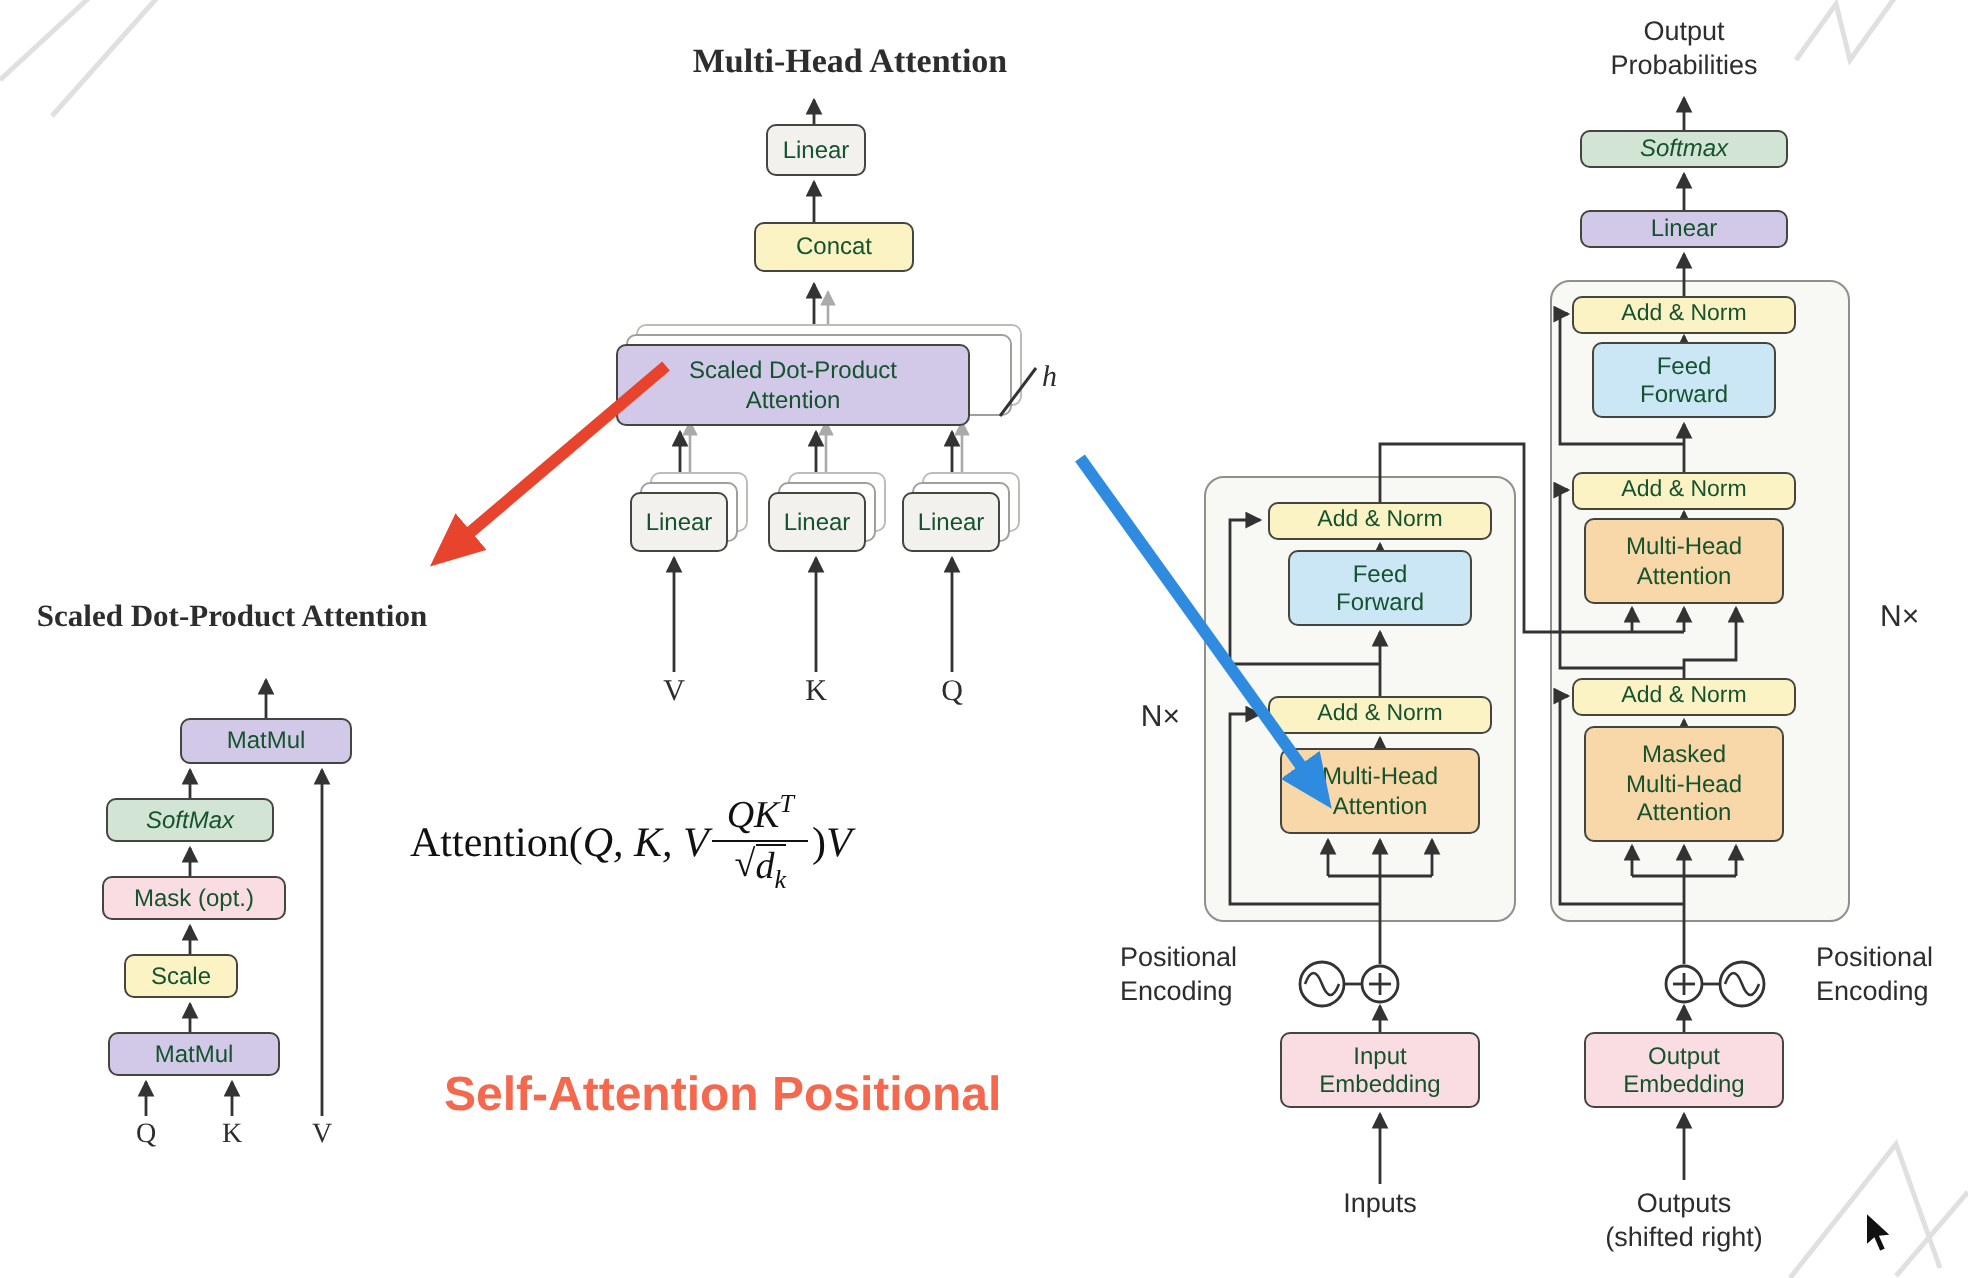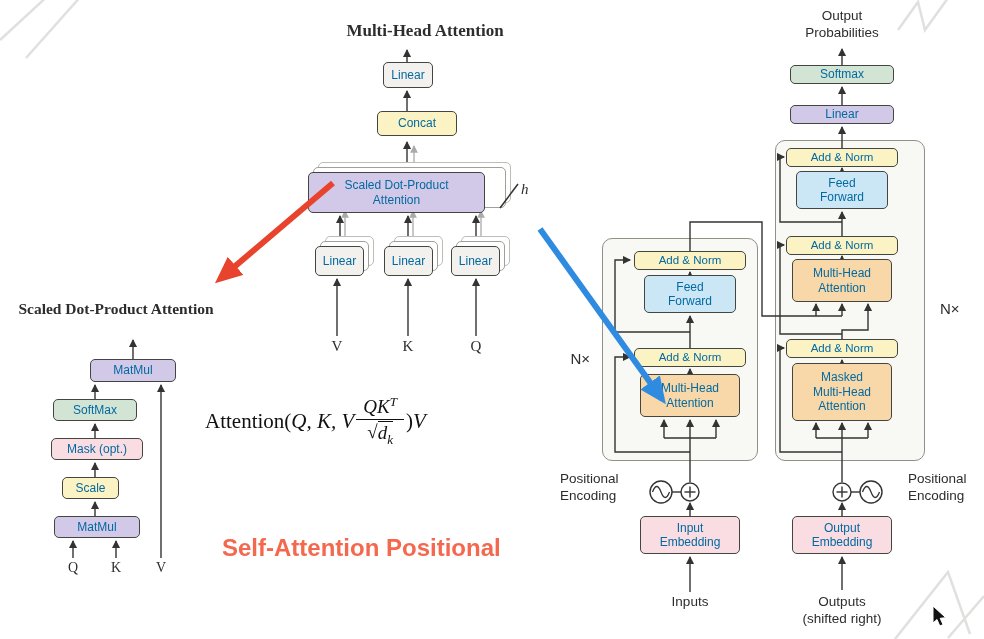--- a/index.html
+++ b/index.html
@@ -4,35 +4,35 @@
 <style>
   html,body{margin:0;padding:0;background:#fff;}
   .stage{position:relative;width:984px;height:639px;background:#fff;overflow:hidden;
          font-family:"Liberation Sans",sans-serif;}
   svg.layer{position:absolute;left:0;top:0;pointer-events:none;}
   #bg{z-index:0;} .frame{position:absolute;z-index:1;background:var(--frame_bg,#f8f8f5);
       border:1.5px solid #909088;border-radius:10px;box-sizing:border-box;}
   #wires{z-index:2;} 
   .box{position:absolute;z-index:3;border:1.3px solid #45453f;border-radius:5px;
        display:flex;align-items:center;justify-content:center;text-align:center;
-       font-size:12px;line-height:1.2;color:#0369a1;white-space:pre-line;box-sizing:border-box;}
+       font-size:12px;line-height:1.2;color:#14532d;white-space:pre-line;box-sizing:border-box;}
   .ghost{position:absolute;z-index:3;border:1.2px solid #a0a09a;border-radius:5px;
          background:#fff;box-sizing:border-box;}
   .ghost.far{border-color:#bdbdb8;}
   .lbl{position:absolute;z-index:3;color:#2d2d2d;font-size:13.5px;line-height:1.25;
        white-space:pre-line;}
   .center{text-align:center;}
   .serif{font-family:"Liberation Serif",serif;}
   .b{font-weight:bold;}
   .c-yellow{background:var(--yellow,#fcf3c5);}
   .c-orange{background:var(--orange,#f8d8a8);}
   .c-blue{background:var(--blue,#cbe7f6);}
   .c-pink{background:var(--pink,#fadde2);text-align:center;}
   .c-purple{background:var(--purple,#d2c9e8);}
-  .c-green{background:var(--green,#d2e4d4);}
+  .c-green{background:var(--green,#d2e4d4);font-style:italic;}
   .c-gray{background:var(--graybox,#f3f1ed);}
   .smallfont{font-size:11.5px;}
   .formula{position:absolute;z-index:3;left:205px;top:394px;height:54px;display:flex;
            align-items:center;font-family:"Liberation Serif",serif;font-size:21px;color:#111;}
   .formula .it{font-style:italic;}
   .frac{display:inline-flex;flex-direction:column;align-items:center;margin:0 2px;
         font-size:19px;}
   .frac .num{border-bottom:1.4px solid #111;padding:0 7px 1px;text-align:right;}
   .frac .den{padding-top:1px;display:inline-flex;align-items:flex-start;}
   .frac sup{font-size:13px;vertical-align:super;}

